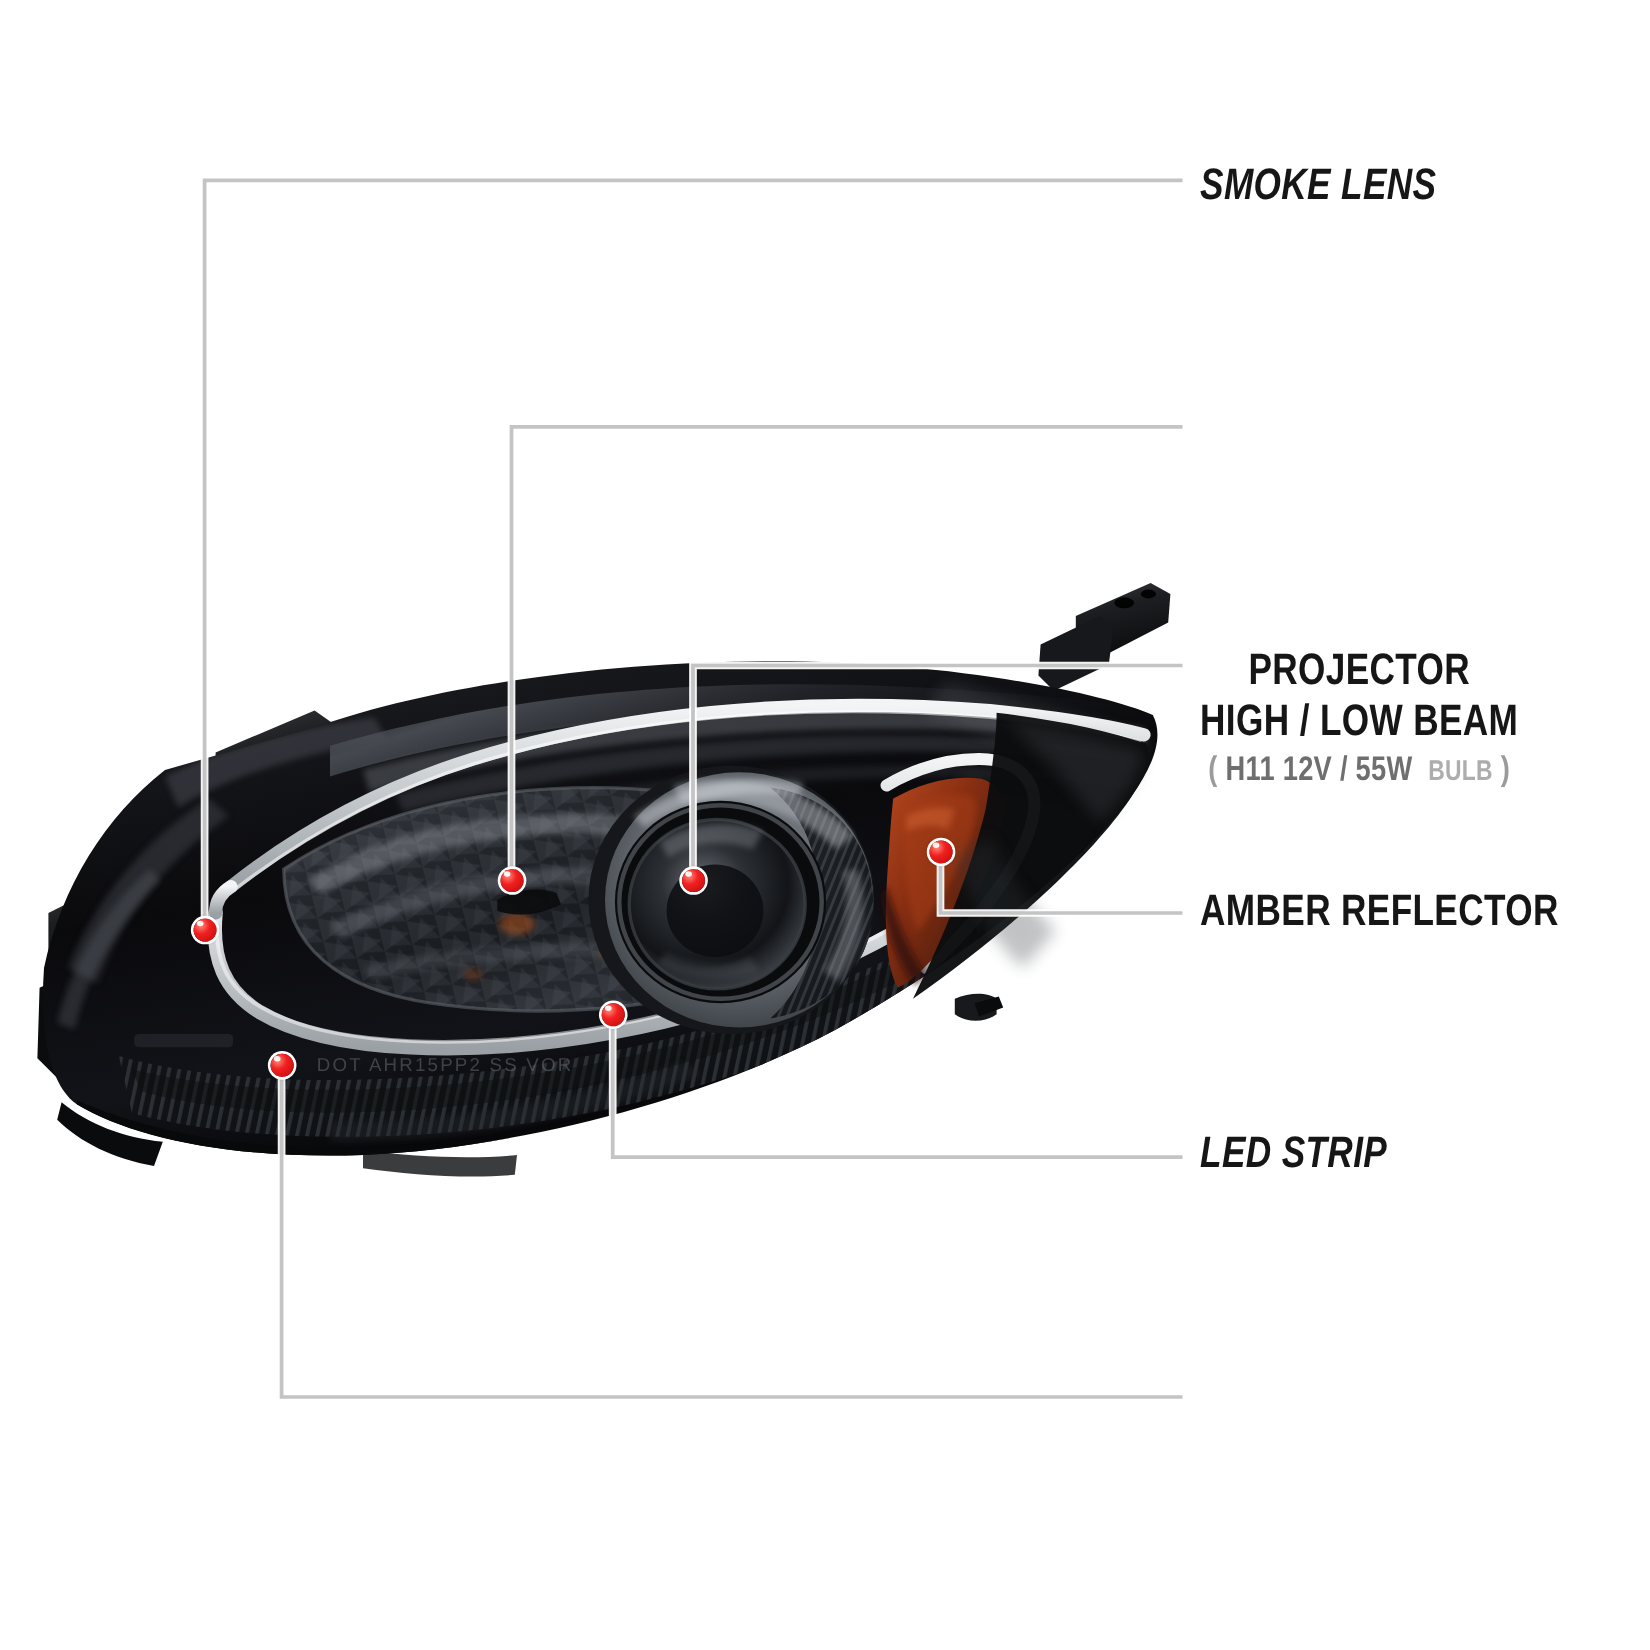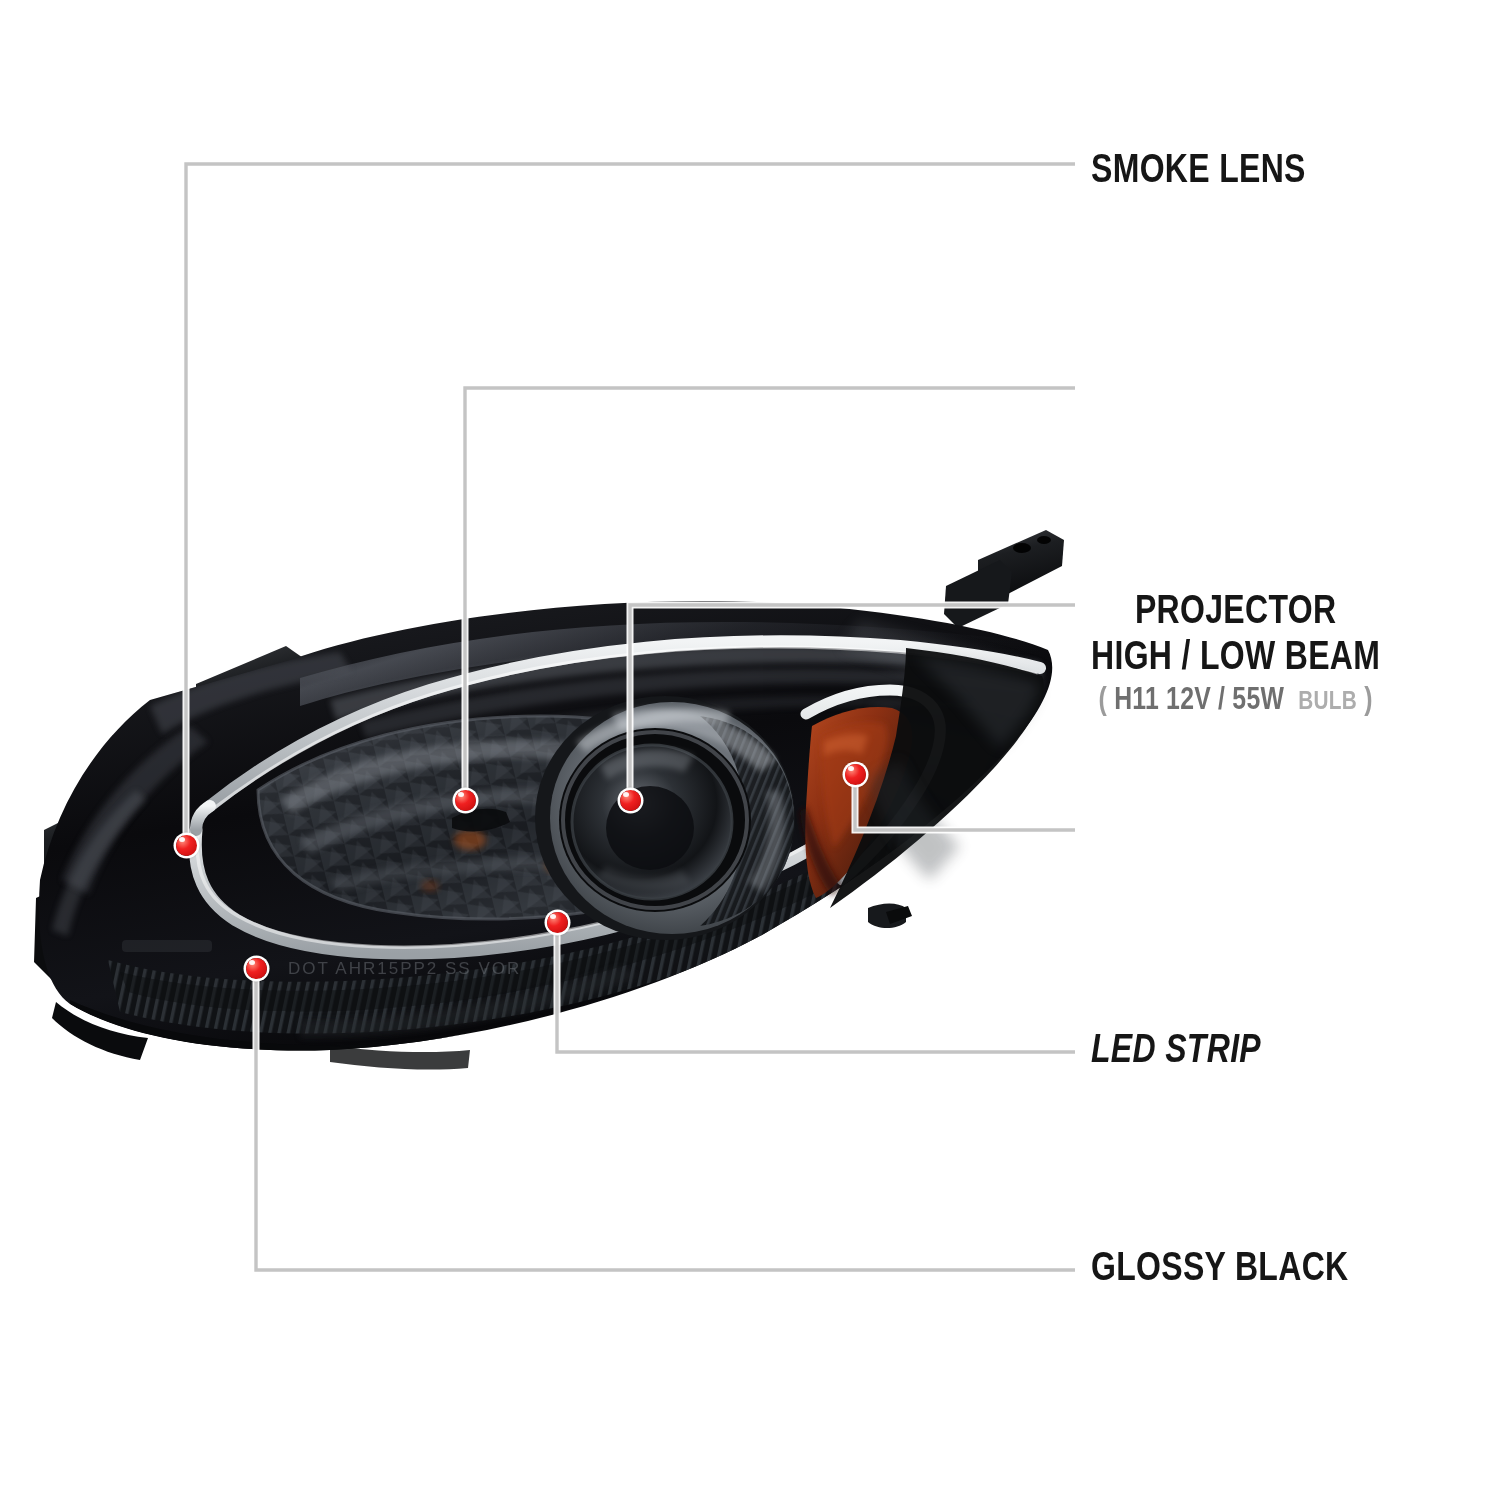--- a/index.html
+++ b/index.html
@@ -371,35 +371,35 @@
     </g>
   </svg>
 
   <div class="marker" style="left:186px; top:845px;"></div>
   <div class="marker" style="left:465px; top:800px;"></div>
   <div class="marker" style="left:630px; top:800px;"></div>
   <div class="marker" style="left:855px; top:774px;"></div>
   <div class="marker" style="left:557px; top:922px;"></div>
   <div class="marker" style="left:256px; top:968px;"></div>
 
-  <div class="callout-label" style="left:1091px; top:145px;">
+  <div class="callout-label" style="left:1091px; top:145px;font-style:italic;">
     <div class="label-main">SMOKE LENS</div>
   </div>
 
 
   <div class="callout-label" style="left:1091px; top:586px;text-align:center;">
     <div class="label-main">PROJECTOR</div>
     <div class="label-main">HIGH / LOW BEAM</div>
     <div class="label-sub">
       <span class="paren">(</span><span>&nbsp;</span><span class="spec">H11  12V / 55W</span><span>&nbsp;&nbsp;</span><span class="bulbword">BULB</span><span>&nbsp;</span><span class="paren">)</span>
     </div>
   </div>
 
+  <div class="callout-label" style="left:1091px; top:805px;">
+    <div class="label-main">AMBER REFLECTOR</div>
+  </div>
 
   <div class="callout-label" style="left:1091px; top:1025px;font-style:italic;">
     <div class="label-main">LED STRIP</div>
   </div>
 
-  <div class="callout-label" style="left:1091px; top:1243px;">
-    <div class="label-main">GLOSSY BLACK</div>
-  </div>
 
 </div>
 
 </body></html>

